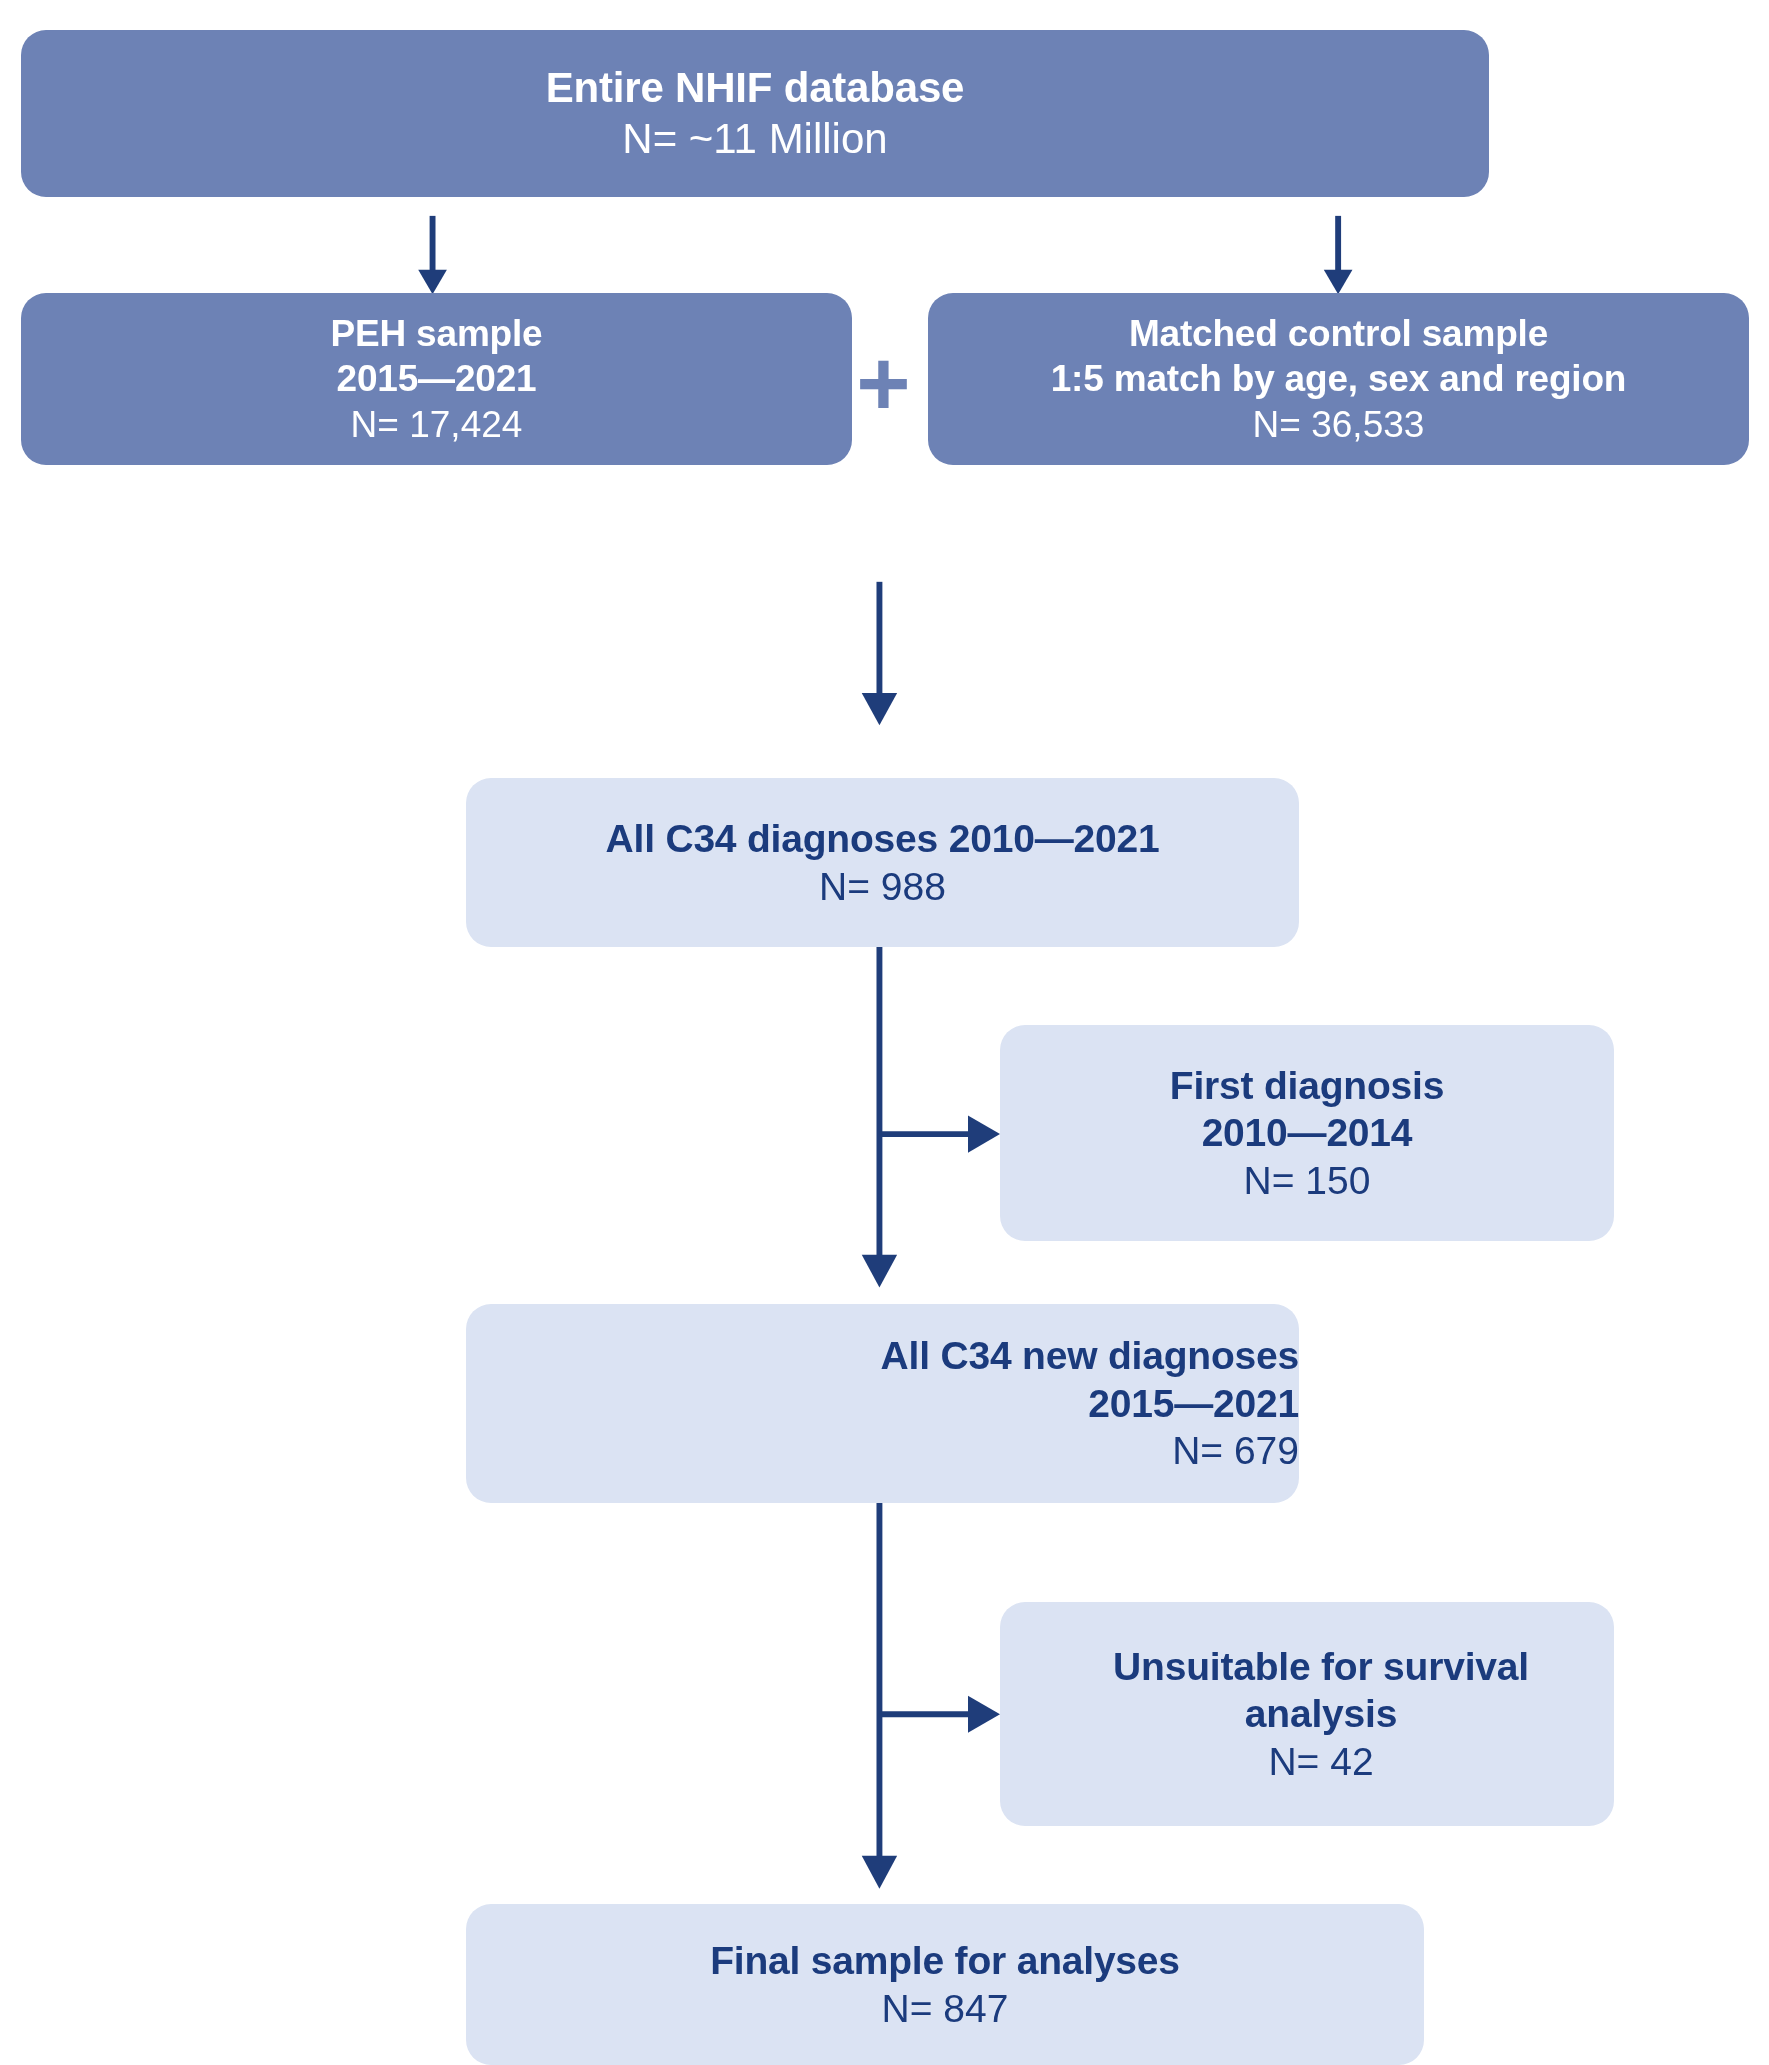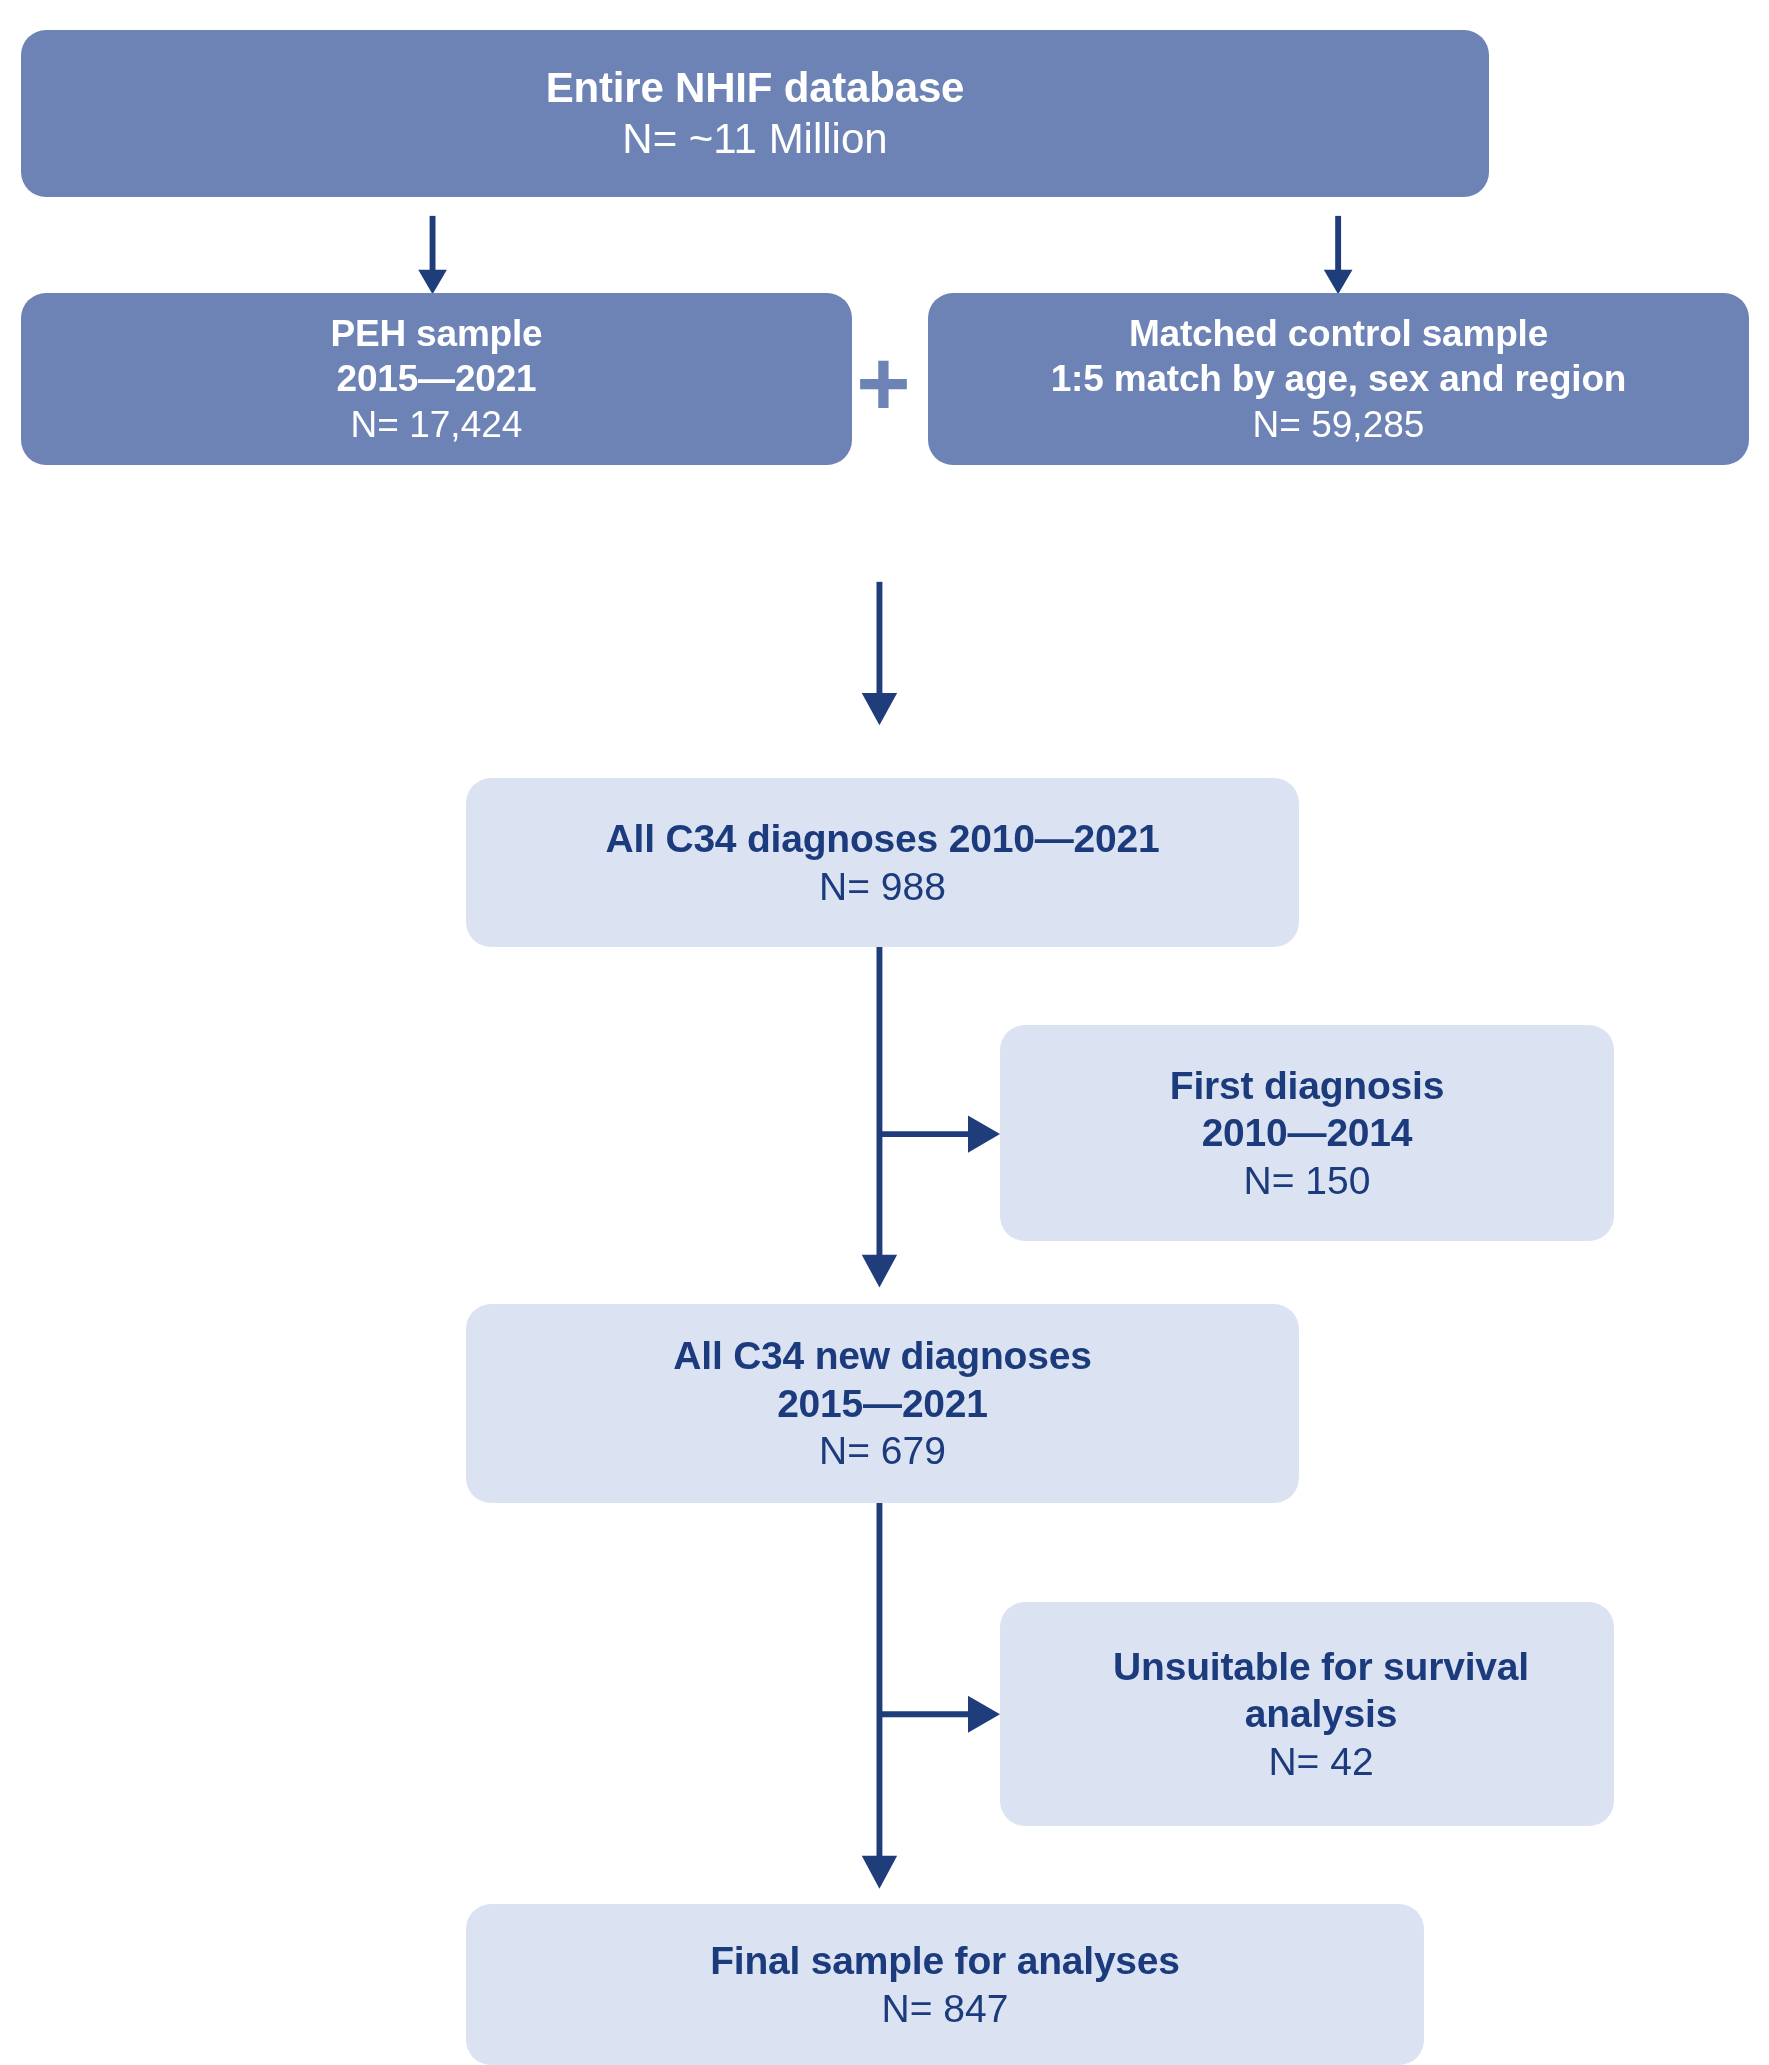--- a/index.html
+++ b/index.html
@@ -121,35 +121,35 @@
     <div class="line-strong">PEH sample</div>
     <div class="line-strong">2015—2021</div>
     <div class="line-normal">N= 17,424</div>
   </div>
 
   <div class="plus-sign" style="left:850px; top:337px; width:67px; height:93px; font-size:93px; display:flex; align-items:center; justify-content:center;">+</div>
 
   <div class="node dark" style="left:928px; top:293px; width:821px; height:172px; font-size:37px;">
     <div class="line-strong">Matched control sample</div>
     <div class="line-strong">1:5 match by age, sex and region</div>
-    <div class="line-normal">N= 59,285</div>
+    <div class="line-normal">N= 36,533</div>
   </div>
 
   <div class="node light" style="left:466px; top:742px; width:833px; height:169px; font-size:39px;margin-top:36px;">
     <div class="line-strong">All C34 diagnoses 2010—2021</div>
     <div class="line-normal">N= 988</div>
   </div>
 
   <div class="node light" style="left:1000px; top:1025px; width:614px; height:216px; font-size:39px;">
     <div class="line-strong">First diagnosis</div>
     <div class="line-strong">2010—2014</div>
     <div class="line-normal">N= 150</div>
   </div>
 
-  <div class="node light" style="left:466px; top:1304px; width:833px; height:199px; font-size:39px;">
+  <div class="node light" style="left:466px; top:1304px; width:833px; height:199px; font-size:39px;align-items:flex-end;">
     <div class="line-strong">All C34 new diagnoses</div>
     <div class="line-strong">2015—2021</div>
     <div class="line-normal">N= 679</div>
   </div>
 
   <div class="node light" style="left:1000px; top:1602px; width:614px; height:224px; font-size:39px;padding-left:28px;">
     <div class="line-strong">Unsuitable for survival</div>
     <div class="line-strong">analysis</div>
     <div class="line-normal">N= 42</div>
   </div>

